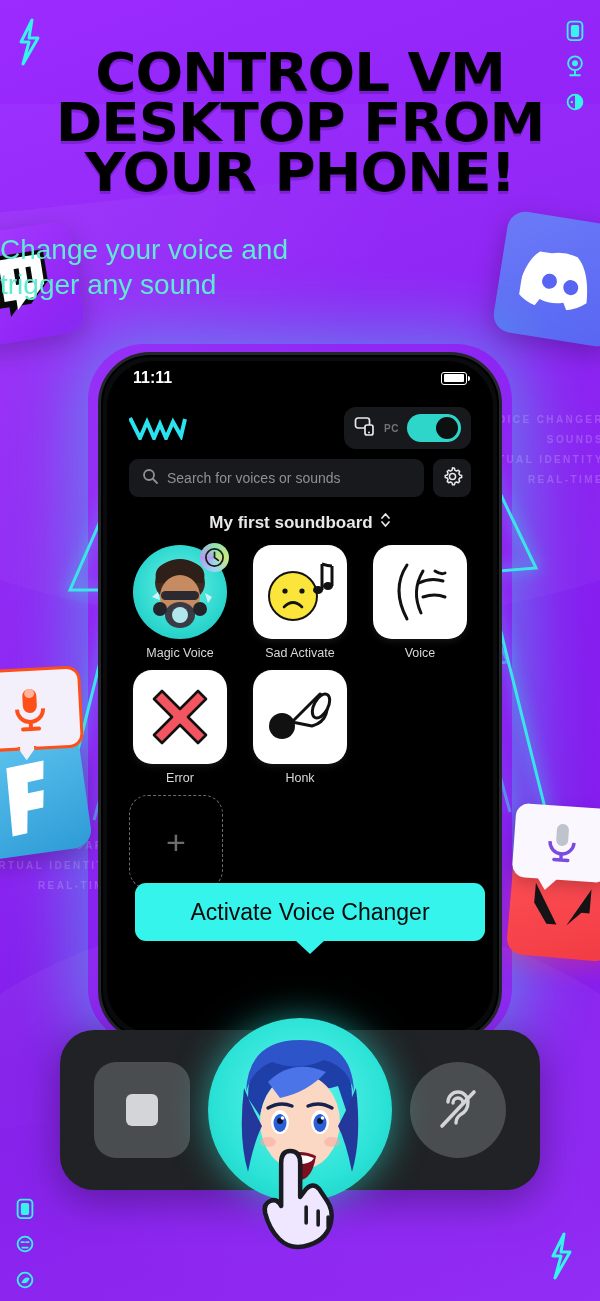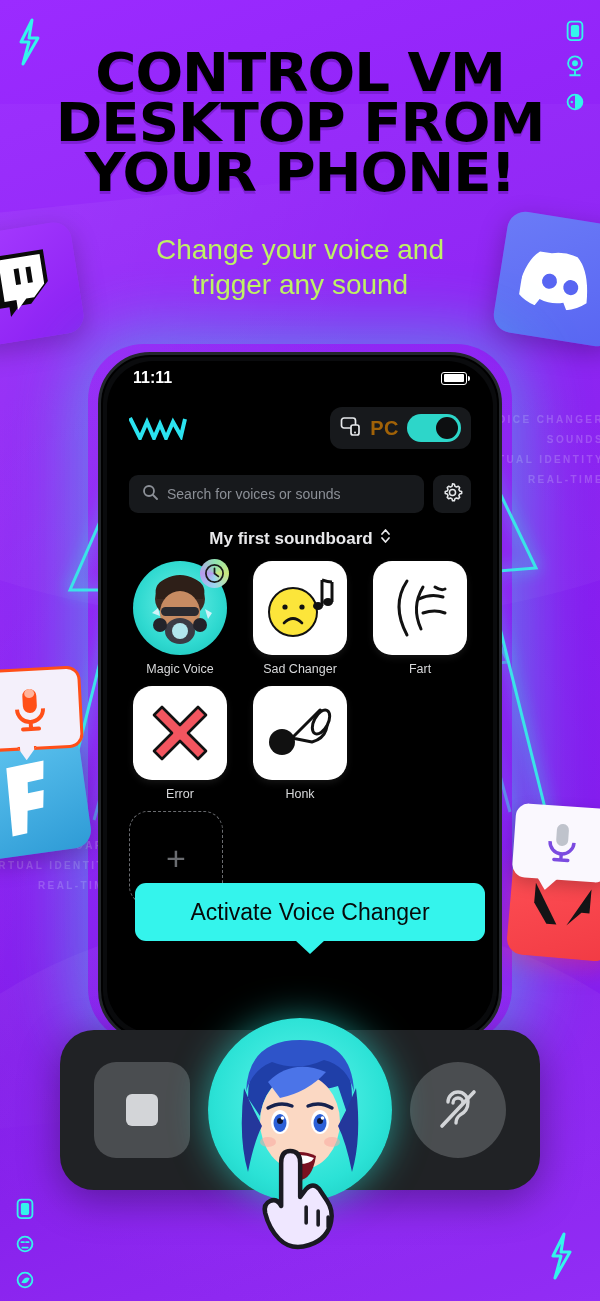--- a/index.html
+++ b/index.html
@@ -123,21 +123,21 @@
     font-weight:900;
     font-size:54px;
     line-height:50px;
     letter-spacing:-1px;
     text-shadow:0 3px 0 rgba(60,0,120,.28);
     z-index:4;
   }
   .headline div { transform:scaleX(1.04); }
   .subtitle {
     position:absolute; top:232px; left:0; right:0;
-    text-align:center; color:#bef264;
+    text-align:left; color:#5eead4;
     font-size:28px; line-height:35px; font-weight:400;
     z-index:4;
   }
 
   
   .phone-glow {
     position:absolute; left:88px; top:344px; width:424px; height:700px;
     border-radius:56px;
     box-shadow:0 0 62px 16px rgba(50,240,230,.38);
     z-index:3;
@@ -175,31 +175,31 @@
   .batt i{position:absolute;inset:1.6px;background:#fff;border-radius:1px;display:block;}
 
   .app { position:absolute; top:34px; left:0; right:0; bottom:0; padding:10px 22px 0; }
 
   .apphdr { display:flex; align-items:center; justify-content:space-between; height:46px; }
   .logo svg { width:58px; height:24px; display:block; }
   .pc-toggle {
     display:flex; align-items:center; gap:8px;
     background:#17191C; border-radius:12px; padding:7px 10px;
   }
-  .pc-toggle .lbl { color:#a16207; font-size:20px; font-weight:700; letter-spacing:.5px; }
+  .pc-toggle .lbl { color:#737373; font-size:10px; font-weight:700; letter-spacing:.5px; }
   .switch {
     width:54px; height:28px; border-radius:16px; background:#2DD6C9;
     position:relative;
   }
   .switch .knob {
     position:absolute; right:3px; top:3px; width:22px; height:22px;
     border-radius:50%; background:#0D0F11;
   }
 
-  .searchrow { display:flex; gap:9px; margin-top:24px; }
+  .searchrow { display:flex; gap:9px; margin-top:8px; }
   .search {
     flex:1; height:38px; background:#17191C; border-radius:9px;
     display:flex; align-items:center; gap:9px; padding:0 13px;
   }
   .search input {
     flex:1; background:transparent; border:0; outline:0;
     color:#8C9097; font-size:14px; font-family:"Liberation Sans",sans-serif;
   }
   .search input::placeholder { color:#8C9097; }
   .gear {
@@ -525,34 +525,34 @@
               <circle cx="23" cy="35" r="2.6" fill="#111"></circle>
                 <circle cx="40" cy="35" r="2.6" fill="#111"></circle>
               <path d="M22 51 q9 -9 18 0" fill="none" stroke="#111" stroke-width="2.6" stroke-linecap="round"></path>
               <path d="M60 8 L60 34" stroke="#111" stroke-width="3"></path>
               <path d="M70 10 L70 30" stroke="#111" stroke-width="3"></path>
               <path d="M60 8 q6 2 10 2" stroke="#111" stroke-width="3" fill="none"></path>
               <ellipse cx="56" cy="34" rx="5" ry="4" fill="#111"></ellipse>
               <ellipse cx="66" cy="30" rx="5" ry="4" fill="#111"></ellipse>
             </svg>
           </div>
-          <span class="tile-label">Sad Changer</span>
+          <span class="tile-label">Sad Activate</span>
         </div>
 
         <div class="tile">
           <div class="thumb sq">
             <svg width="74" height="70" viewBox="0 0 74 70">
               <path d="M24 8 q-16 24 0 54" fill="none" stroke="#111" stroke-width="3" stroke-linecap="round"></path>
               <path d="M40 14 q-12 20 -2 42" fill="none" stroke="#111" stroke-width="3" stroke-linecap="round"></path>
               <path d="M36 26 q12 -6 24 -2" fill="none" stroke="#111" stroke-width="3" stroke-linecap="round"></path>
               <path d="M40 40 q12 -4 22 0" fill="none" stroke="#111" stroke-width="3" stroke-linecap="round"></path>
               <path d="M52 14 q6 4 10 2" fill="none" stroke="#111" stroke-width="3" stroke-linecap="round"></path>
             </svg>
           </div>
-          <span class="tile-label">Fart</span>
+          <span class="tile-label">Voice</span>
         </div>
 
         <div class="tile">
           <div class="thumb sq">
             <svg width="64" height="64" viewBox="0 0 64 64">
               <path d="M14 6 L32 24 L50 6 L58 14 L40 32 L58 50 L50 58 L32 40 L14 58 L6 50 L24 32 L6 14 Z" fill="#F2555F" stroke="#111" stroke-width="2.6" stroke-linejoin="round"></path>
             </svg>
           </div>
           <span class="tile-label">Error</span>
         </div>

